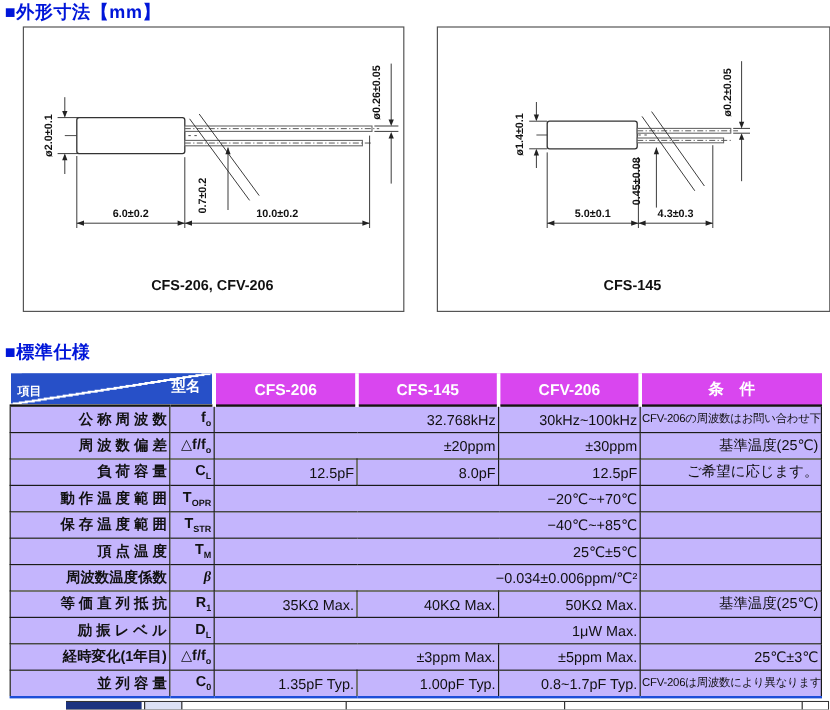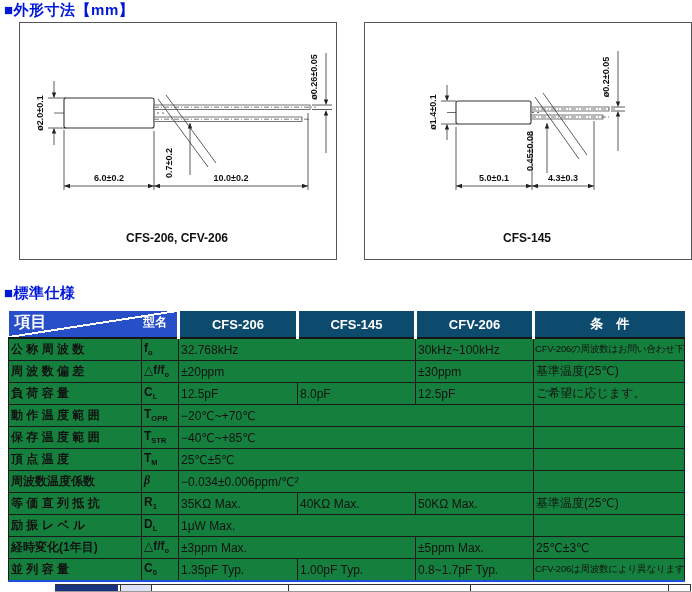--- a/index.html
+++ b/index.html
@@ -26,37 +26,37 @@
   .ext       { stroke:#333; stroke-width:0.8; fill:none; }
   .arr       { fill:#222; stroke:none; }
   .dim-text  { font-size:9px; font-weight:bold; fill:#111; }
   .cap       { font-size:12px; font-weight:bold; fill:#111; }
 
   table.spec-table {
     position:absolute; left:8px; top:311px; width:676px;
     border-collapse:collapse; table-layout:fixed; color:#111;
   }
   .spec-table th {
-    background:#0c4a6e; color:#fff; font-weight:bold; font-size:13px;
+    background:#d946ef; color:#fff; font-weight:bold; font-size:13px;
     height:26px; padding:0; border-right:3px solid #fff; text-align:center;
   }
   .spec-table th:last-child { border-right:none; }
   th.corner {
     position:relative;
     background-image:linear-gradient(to bottom right,
       rgba(255,255,255,0) calc(50% - 1px), #fff calc(50% - 1px),
       #fff calc(50% + 1px), rgba(255,255,255,0) calc(50% + 1px));
     background-color:#2750c8;
   }
-  .c-item  { position:absolute; left:6px;  bottom:4px; font-size:16px; }
+  .c-item  { position:absolute; left:6px;  bottom:4px; font-size:10px; }
   .c-model { position:absolute; right:10px; top:3px;  font-size:12px; }
 
   .spec-table tbody td {
-    border:1px solid #1a1a1a; height:21px; text-align:left;
-    padding:0 2px; background:#15803d; font-size:12px; overflow:hidden; white-space:nowrap;
+    border:1px solid #1a1a1a; height:21px; text-align:right;
+    padding:0 2px; background:#c4b5fd; font-size:12px; overflow:hidden; white-space:nowrap;
   }
   td.lab { background:#dce1f5; font-weight:bold; border-left:1px solid #888; }
   td.sym { background:#dce1f5; font-weight:bold; font-size:11px; border-right:2px solid #151515; }
   td.sym .it { font-style:italic; font-family:"Liberation Serif","DejaVu Serif",serif; }
   td.sym sub { font-size:7.5px; }
   td.cond.small { font-size:9.5px; padding:0 1px; letter-spacing:-0.2px; }
   .spec-table tbody tr:first-child td { border-top:2px solid #151515; }
   .spec-table tbody tr:last-child  td { border-bottom:2px solid #1d4ed8; }
 
   .fragment { position:absolute; left:55px; top:584px; width:636px; height:8px; overflow:hidden; }

